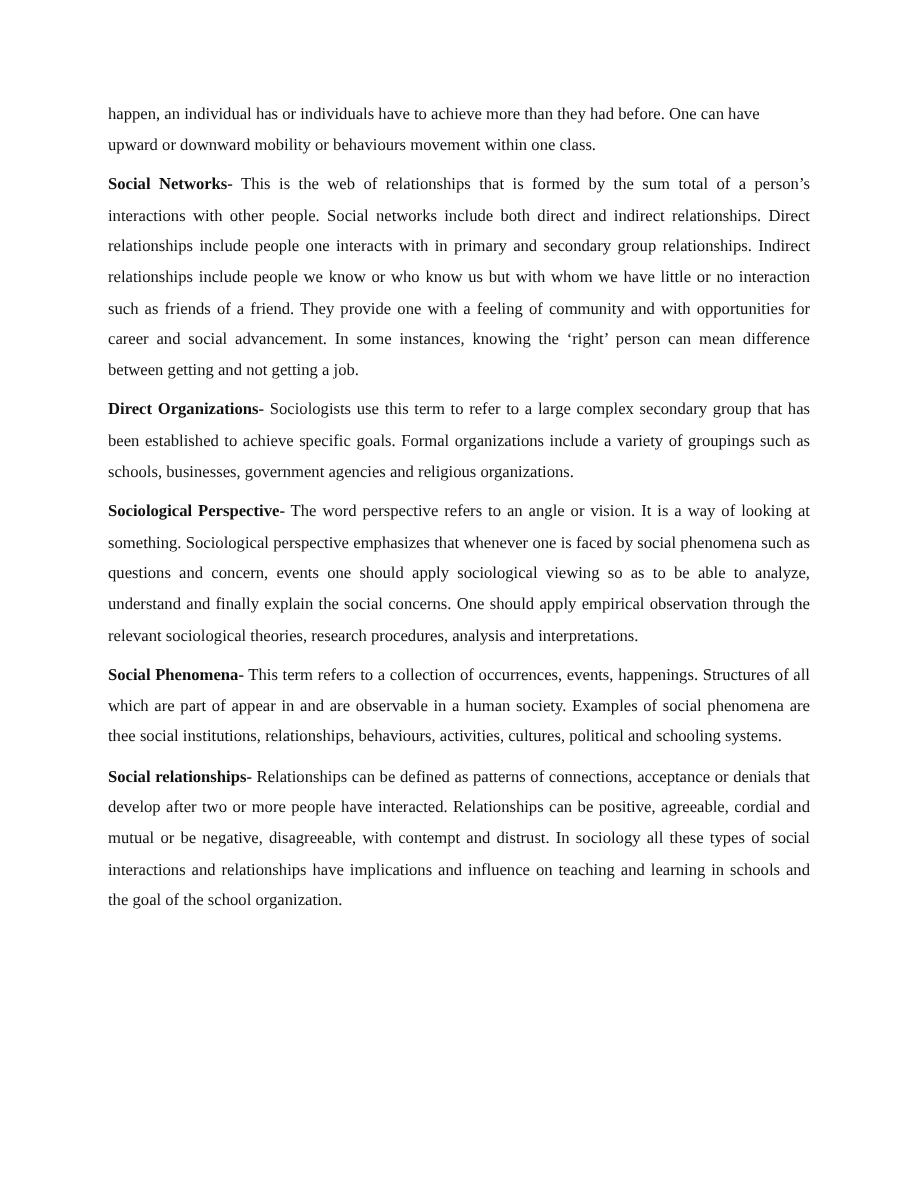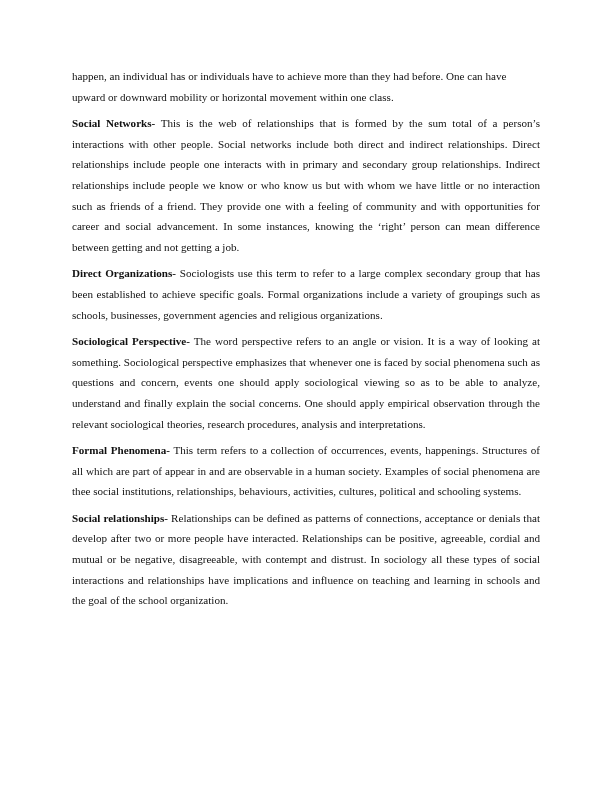--- a/index.html
+++ b/index.html
@@ -19,30 +19,30 @@
     text-align: justify;
   }
   .para.first { text-align: left; }
   .term { font-weight: bold; }
 </style>
 </head>
 <body>
 
 <div class="page">
   <p class="para first">
-    <span>happen, an individual has or individuals have to achieve more than they had before.  One can have upward or downward mobility or horizontal movement within one class.</span>
+    <span>happen, an individual has or individuals have to achieve more than they had before.  One can have upward or downward mobility or behaviours movement within one class.</span>
   </p>
   <p class="para">
     <span class="term">Social Networks-</span><span> This is the web of relationships that is formed by the sum total of a person’s interactions with other people.  Social networks include both direct and indirect relationships. Direct relationships include people one interacts with in primary and secondary group relationships.  Indirect relationships include people we know or who know us but with whom we have little or no interaction such as friends of a friend.  They provide one with a feeling of community and with opportunities for career and social advancement.  In some instances, knowing the ‘right’ person can mean difference between getting and not getting a job.</span>
   </p>
   <p class="para">
     <span class="term">Direct Organizations-</span><span> Sociologists use this term to refer to a large complex secondary group that has been established to achieve specific goals. Formal organizations include a variety of groupings such as schools, businesses, government agencies and religious organizations.</span>
   </p>
   <p class="para">
     <span class="term">Sociological Perspective-</span><span> The word perspective refers to an angle or vision.  It is a way of looking at something.  Sociological perspective emphasizes that whenever one is faced by social phenomena such as questions and concern, events one should apply sociological viewing so as to be able to analyze, understand and finally explain the social concerns.  One should apply empirical observation through the relevant sociological theories, research procedures, analysis and interpretations.</span>
   </p>
   <p class="para">
-    <span class="term">Formal Phenomena-</span><span> This term refers to a collection of occurrences, events, happenings. Structures of all which are part of appear in and are observable in a human society.  Examples of social phenomena are thee social institutions, relationships, behaviours, activities, cultures, political and schooling systems.</span>
+    <span class="term">Social Phenomena-</span><span> This term refers to a collection of occurrences, events, happenings. Structures of all which are part of appear in and are observable in a human society.  Examples of social phenomena are thee social institutions, relationships, behaviours, activities, cultures, political and schooling systems.</span>
   </p>
   <p class="para">
     <span class="term">Social relationships-</span><span> Relationships can be defined as patterns of connections, acceptance or denials that develop after two or more people have interacted.  Relationships can be positive, agreeable, cordial and mutual or be negative, disagreeable, with contempt and distrust.  In sociology all these types of social interactions and relationships have implications and influence on teaching and learning in schools and the goal of the school organization.</span>
   </p>
 </div>
 
 </body></html>

